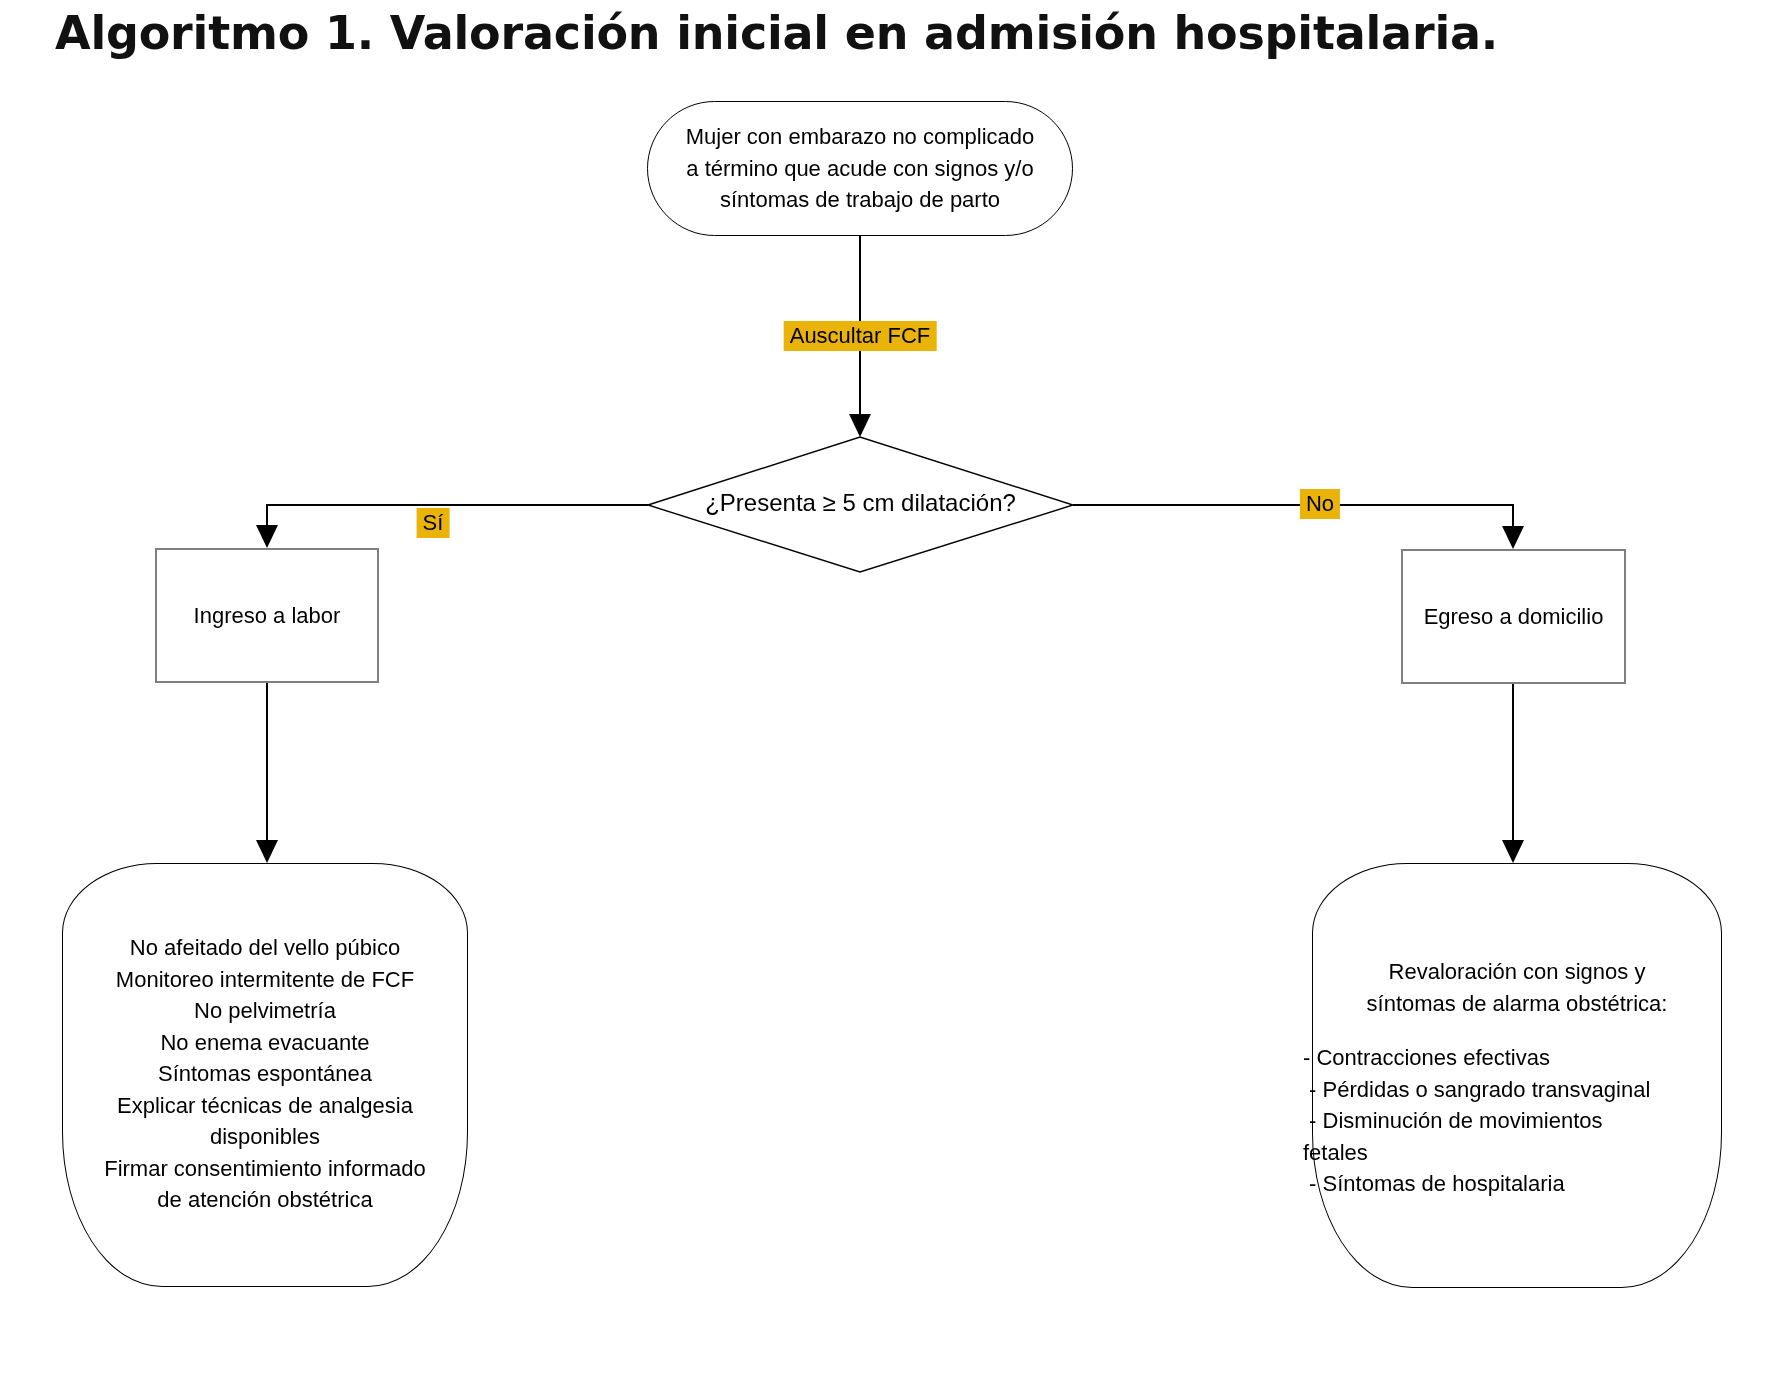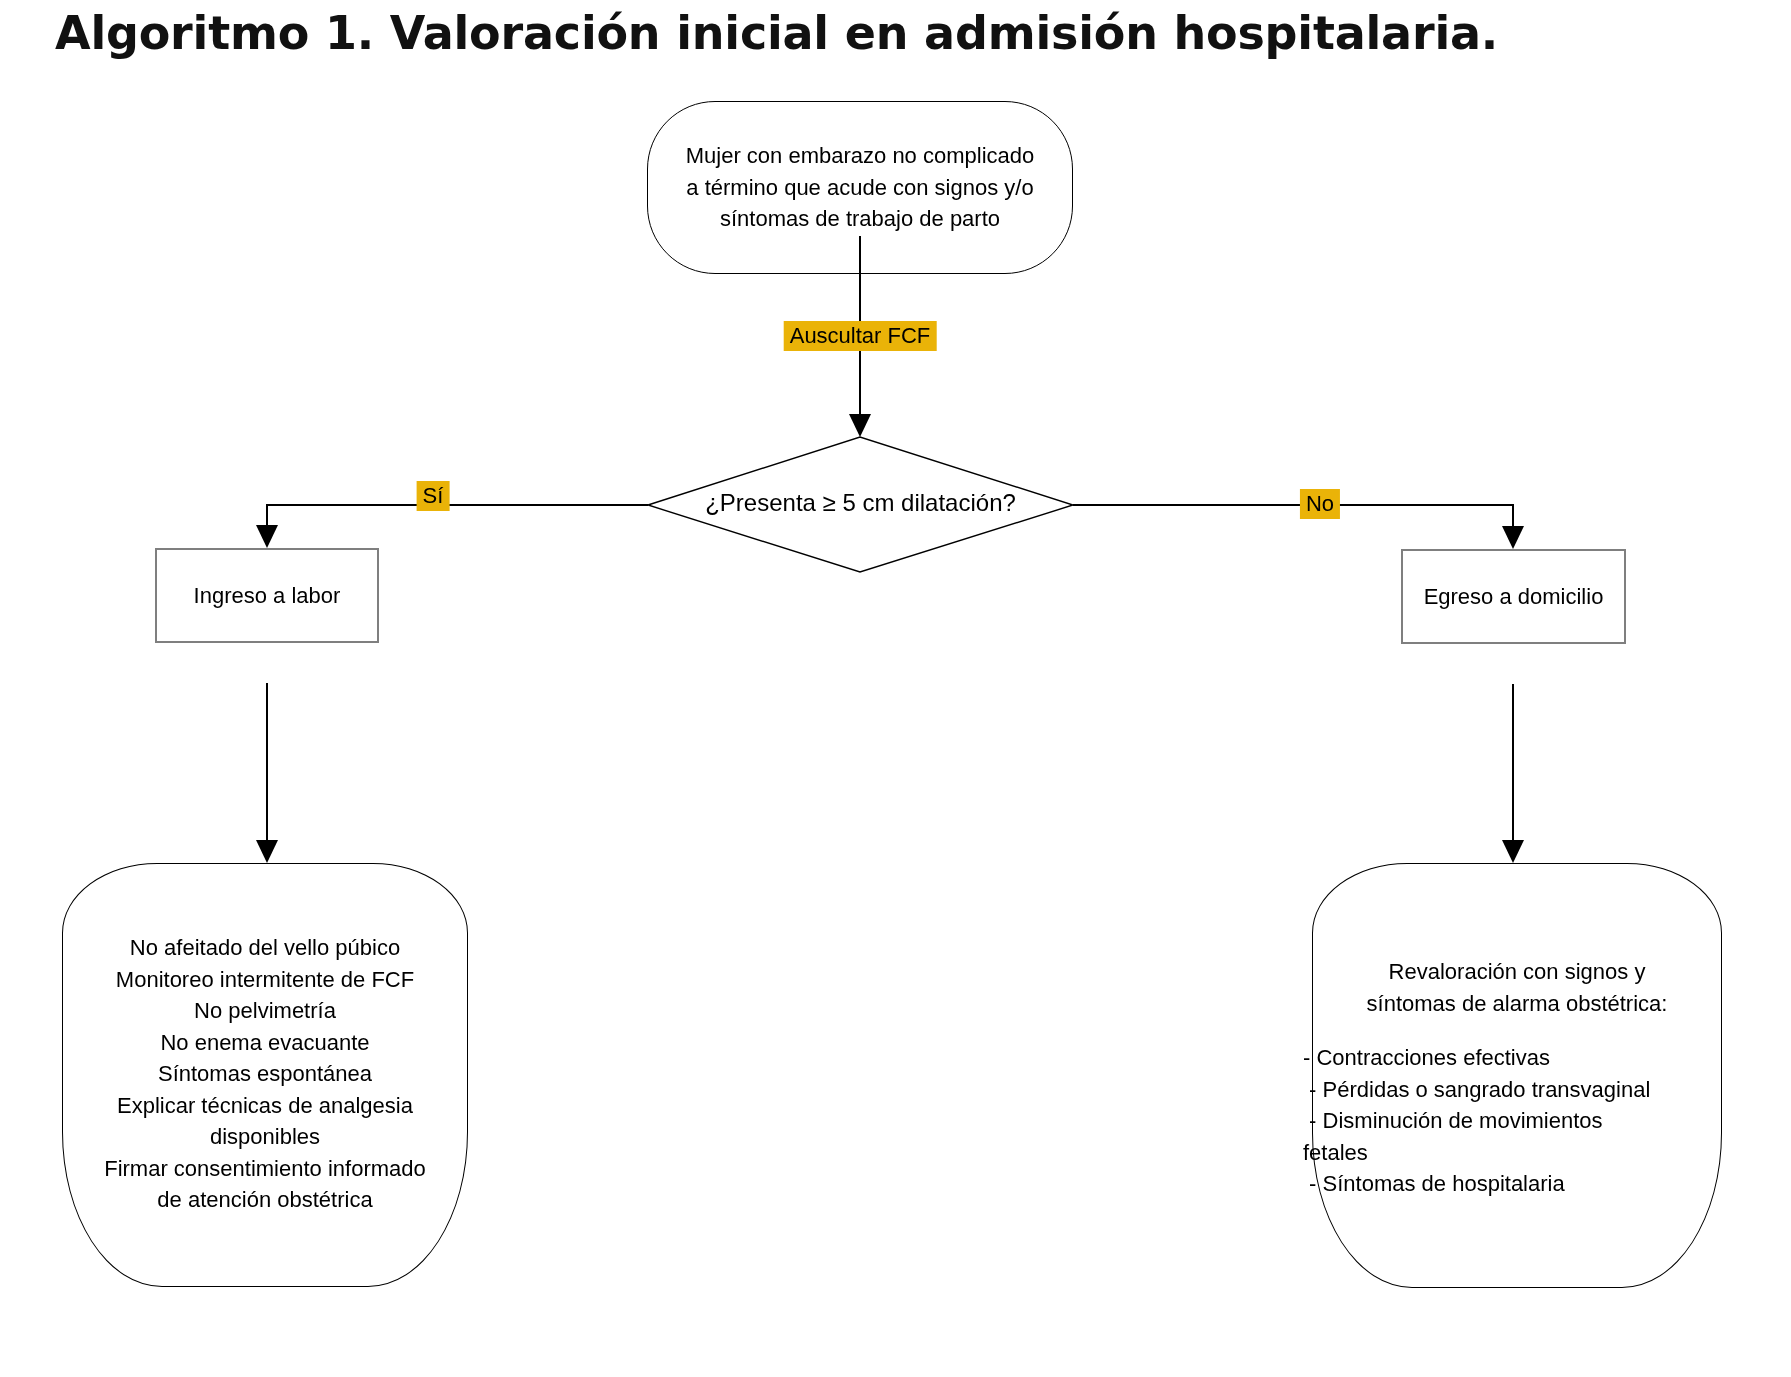--- a/index.html
+++ b/index.html
@@ -9,27 +9,27 @@
     overflow:hidden;
   }
   .title{
     position:absolute;left:55px;top:6px;
     font-size:46px;font-weight:700;letter-spacing:-0.2px;color:#111;
     font-family:"DejaVu Sans","Liberation Sans",sans-serif;
   }
   .node-text{font-size:22px;line-height:31px;text-align:center;}
   
   .stadium{
-    position:absolute;left:647px;top:101px;width:426px;height:173px;
+    position:absolute;left:647px;top:101px;width:426px;height:135px;
     border:1.5px solid #000;border-radius:68px;background:#fff;
     display:flex;flex-direction:column;justify-content:center;align-items:center;
     box-sizing:border-box;line-height:30px;
   }
   .rect-box{
-    position:absolute;width:224px;height:95px;background:#fff;
+    position:absolute;width:224px;height:135px;background:#fff;
     border:2px solid #7f7f7f;box-sizing:border-box;
     display:flex;justify-content:center;align-items:center;
   }
   .terminator{
     position:absolute;background:#fff;border:1.4px solid #000;box-sizing:border-box;
     border-radius:95px 95px 100px 100px / 70px 70px 155px 155px;
   }
   .term-text{position:absolute;}
   .tline{min-height:31.5px;line-height:31.5px;}
   .bullets .tline{text-align:left;white-space:pre;}
@@ -68,21 +68,21 @@
   <div class="vline" style="left:859px;top:236px;height:179px;"></div>
   <div class="arrow-down" style="left:849px;top:414px;"></div>
   <div class="edge-label" style="left:860px;top:321px;">Auscultar FCF</div>
 
   <svg class="diamond-svg" width="440" height="150">
     <polygon points="8,75 220,7 433,75 220,142" fill="#ffffff" stroke="#000000" stroke-width="1.4"></polygon>
   </svg>
   <div class="diamond-label">¿Presenta ≥ 5 cm dilatación?</div>
 
   <div class="hline" style="left:267px;top:504px;width:381px;"></div>
-  <div class="edge-label" style="left:433px;top:481px;">Sí</div>
+  <div class="edge-label" style="left:433px;top:508px;">Sí</div>
   <div class="vline" style="left:266px;top:504px;height:22px;"></div>
   <div class="arrow-down" style="left:256px;top:525px;"></div>
 
   <div class="hline" style="left:1073px;top:504px;width:440px;"></div>
   <div class="edge-label" style="left:1320px;top:489px;">No</div>
   <div class="vline" style="left:1512px;top:504px;height:23px;"></div>
   <div class="arrow-down" style="left:1502px;top:526px;"></div>
 
   <div class="rect-box node-text" style="left:155px;top:548px;">
     <span>Ingreso a labor</span>

